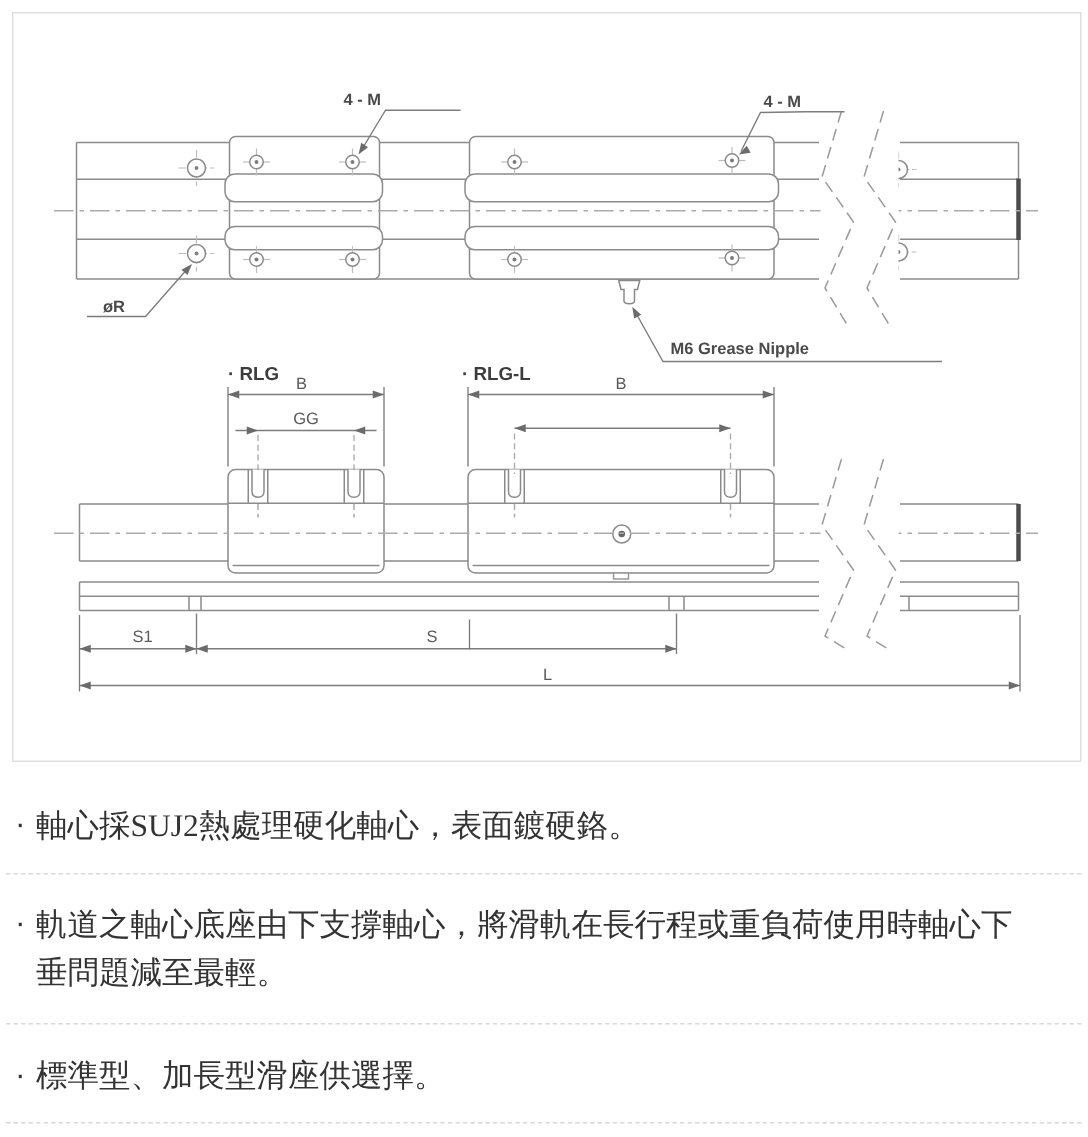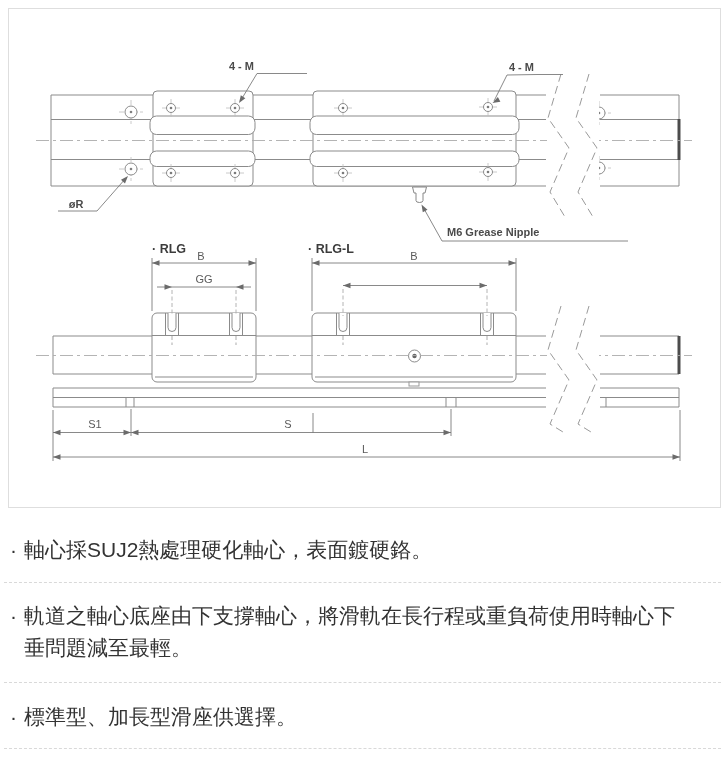--- a/index.html
+++ b/index.html
@@ -13,21 +13,21 @@
   }
   svg.drawing{position:absolute;left:0;top:0;display:block;}
   .lbl{font:bold 11px "Liberation Sans",sans-serif;fill:#4a4a4a;stroke:none;}
   .rlg{font:bold 12.5px "Liberation Sans",sans-serif;fill:#3c3c3c;stroke:none;}
   .dim{font:11px "Liberation Sans",sans-serif;fill:#5a5a5a;stroke:none;}
   .note{
     position:absolute;left:10px;display:flex;color:#333;
     font-size:21px;line-height:32px;
   }
   .note .bullet{flex:0 0 14px;}
-  .note .txt{width:652px;}
+  .note .txt{width:652px;font-family:Liberation Serif, serif;}
   .sep{position:absolute;left:4px;right:4px;height:0;border-top:1px dashed #d9d9d9;}
 </style>
 </head>
 <body>
 
 <div class="panel"></div>
 
 <svg class="drawing" width="725" height="508" viewBox="0 0 725 508">
   <defs>
     <g id="bh">

